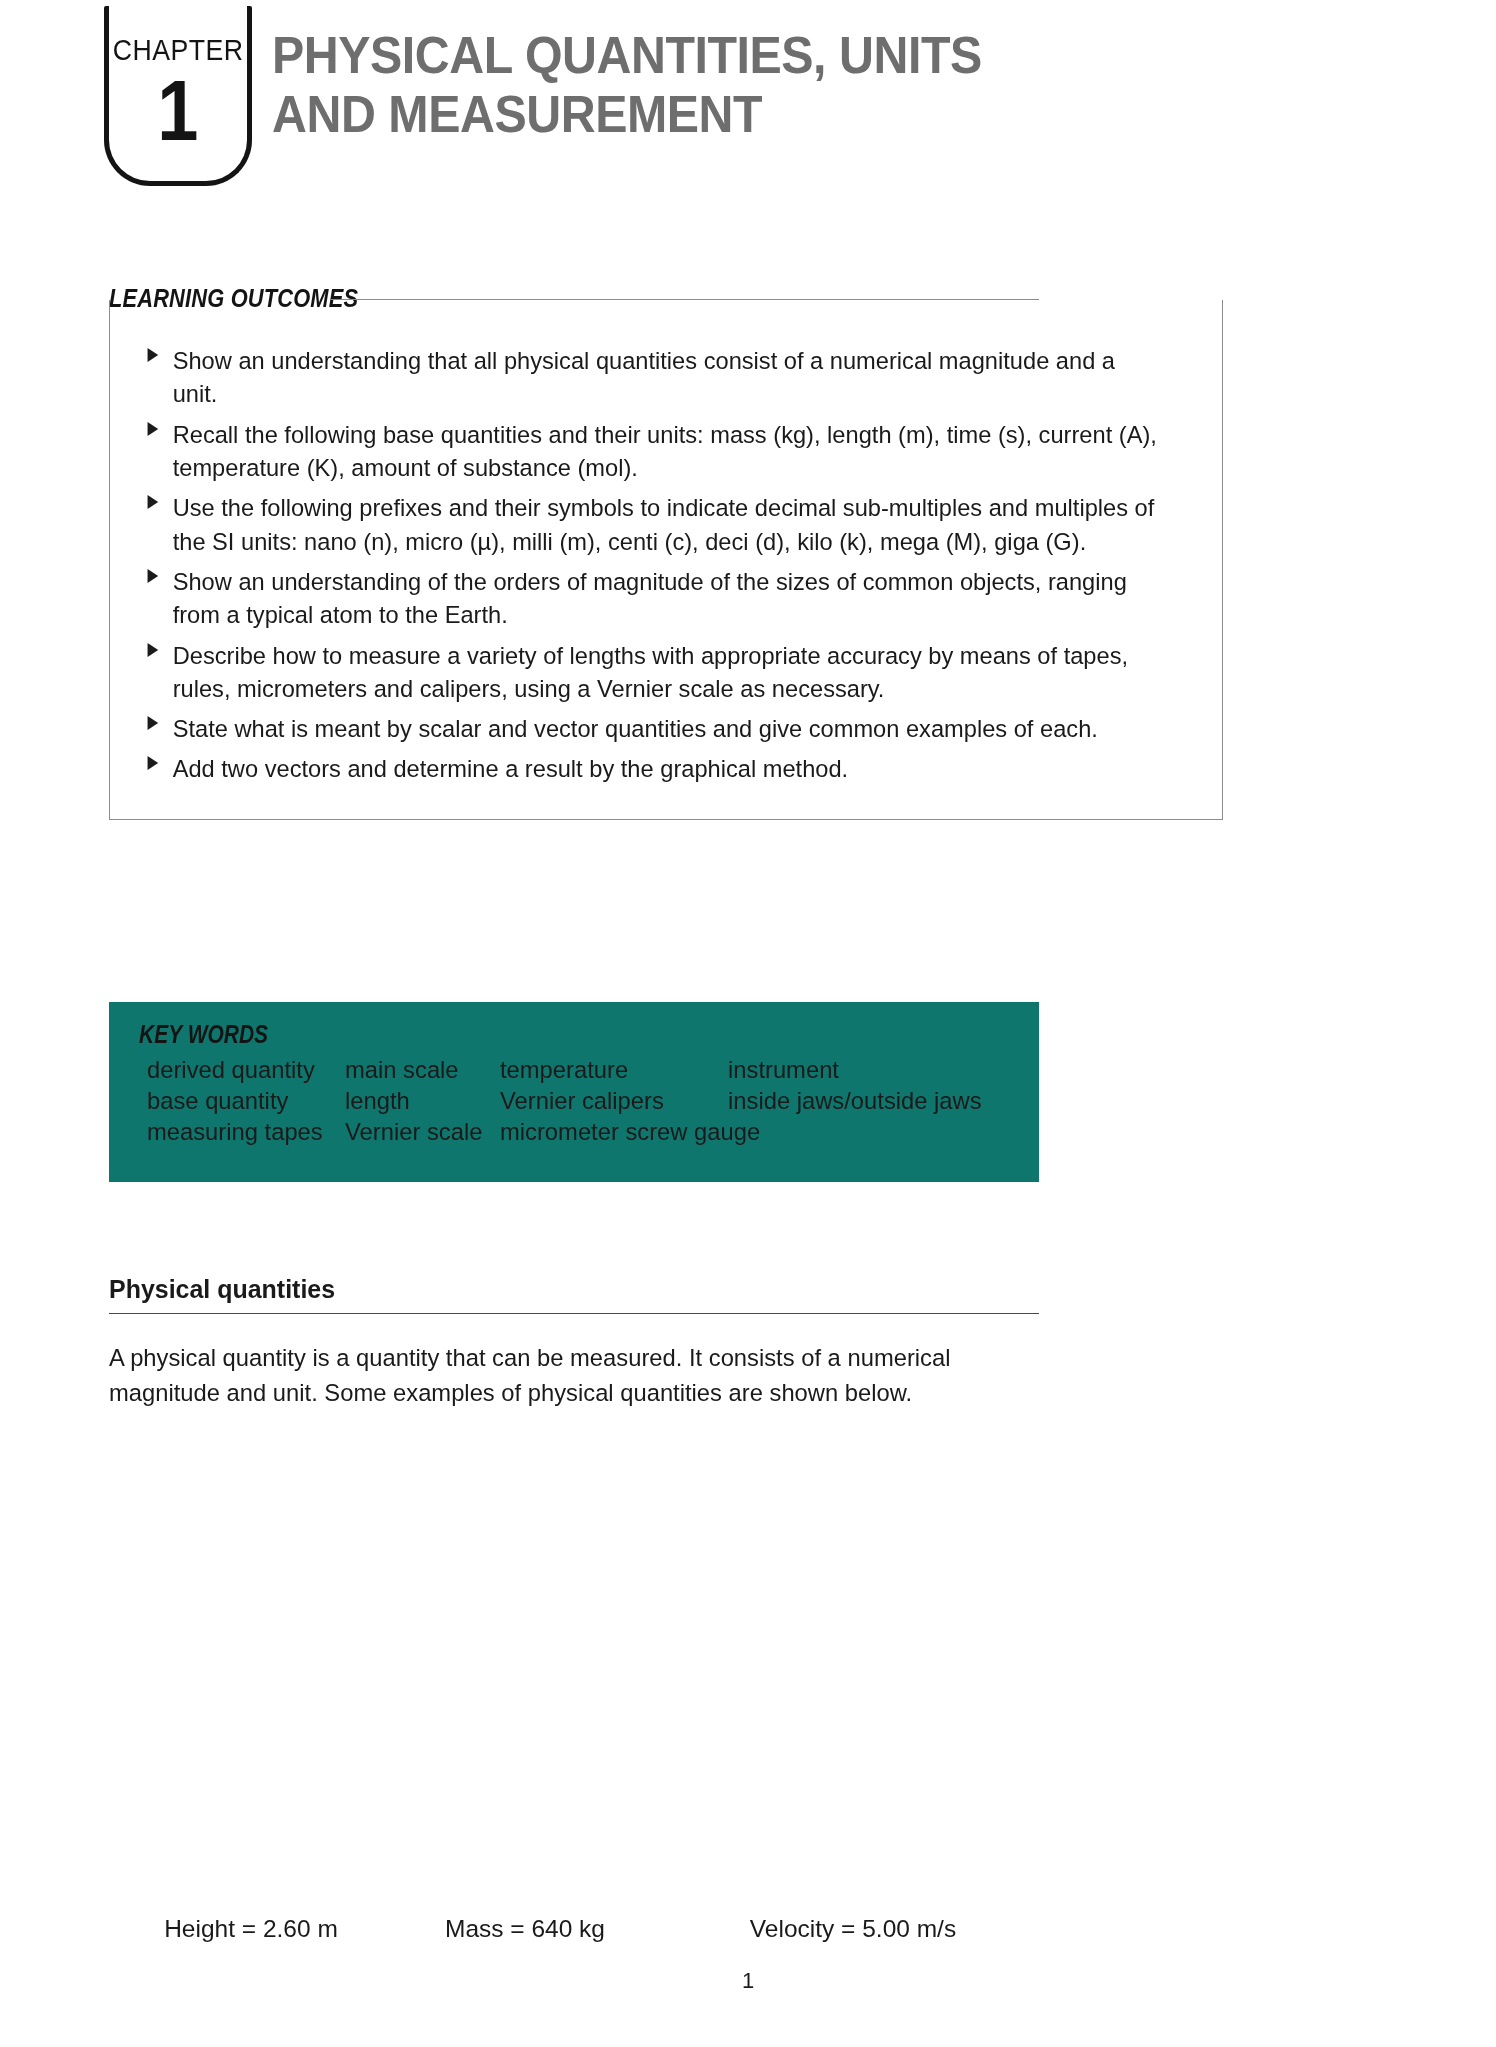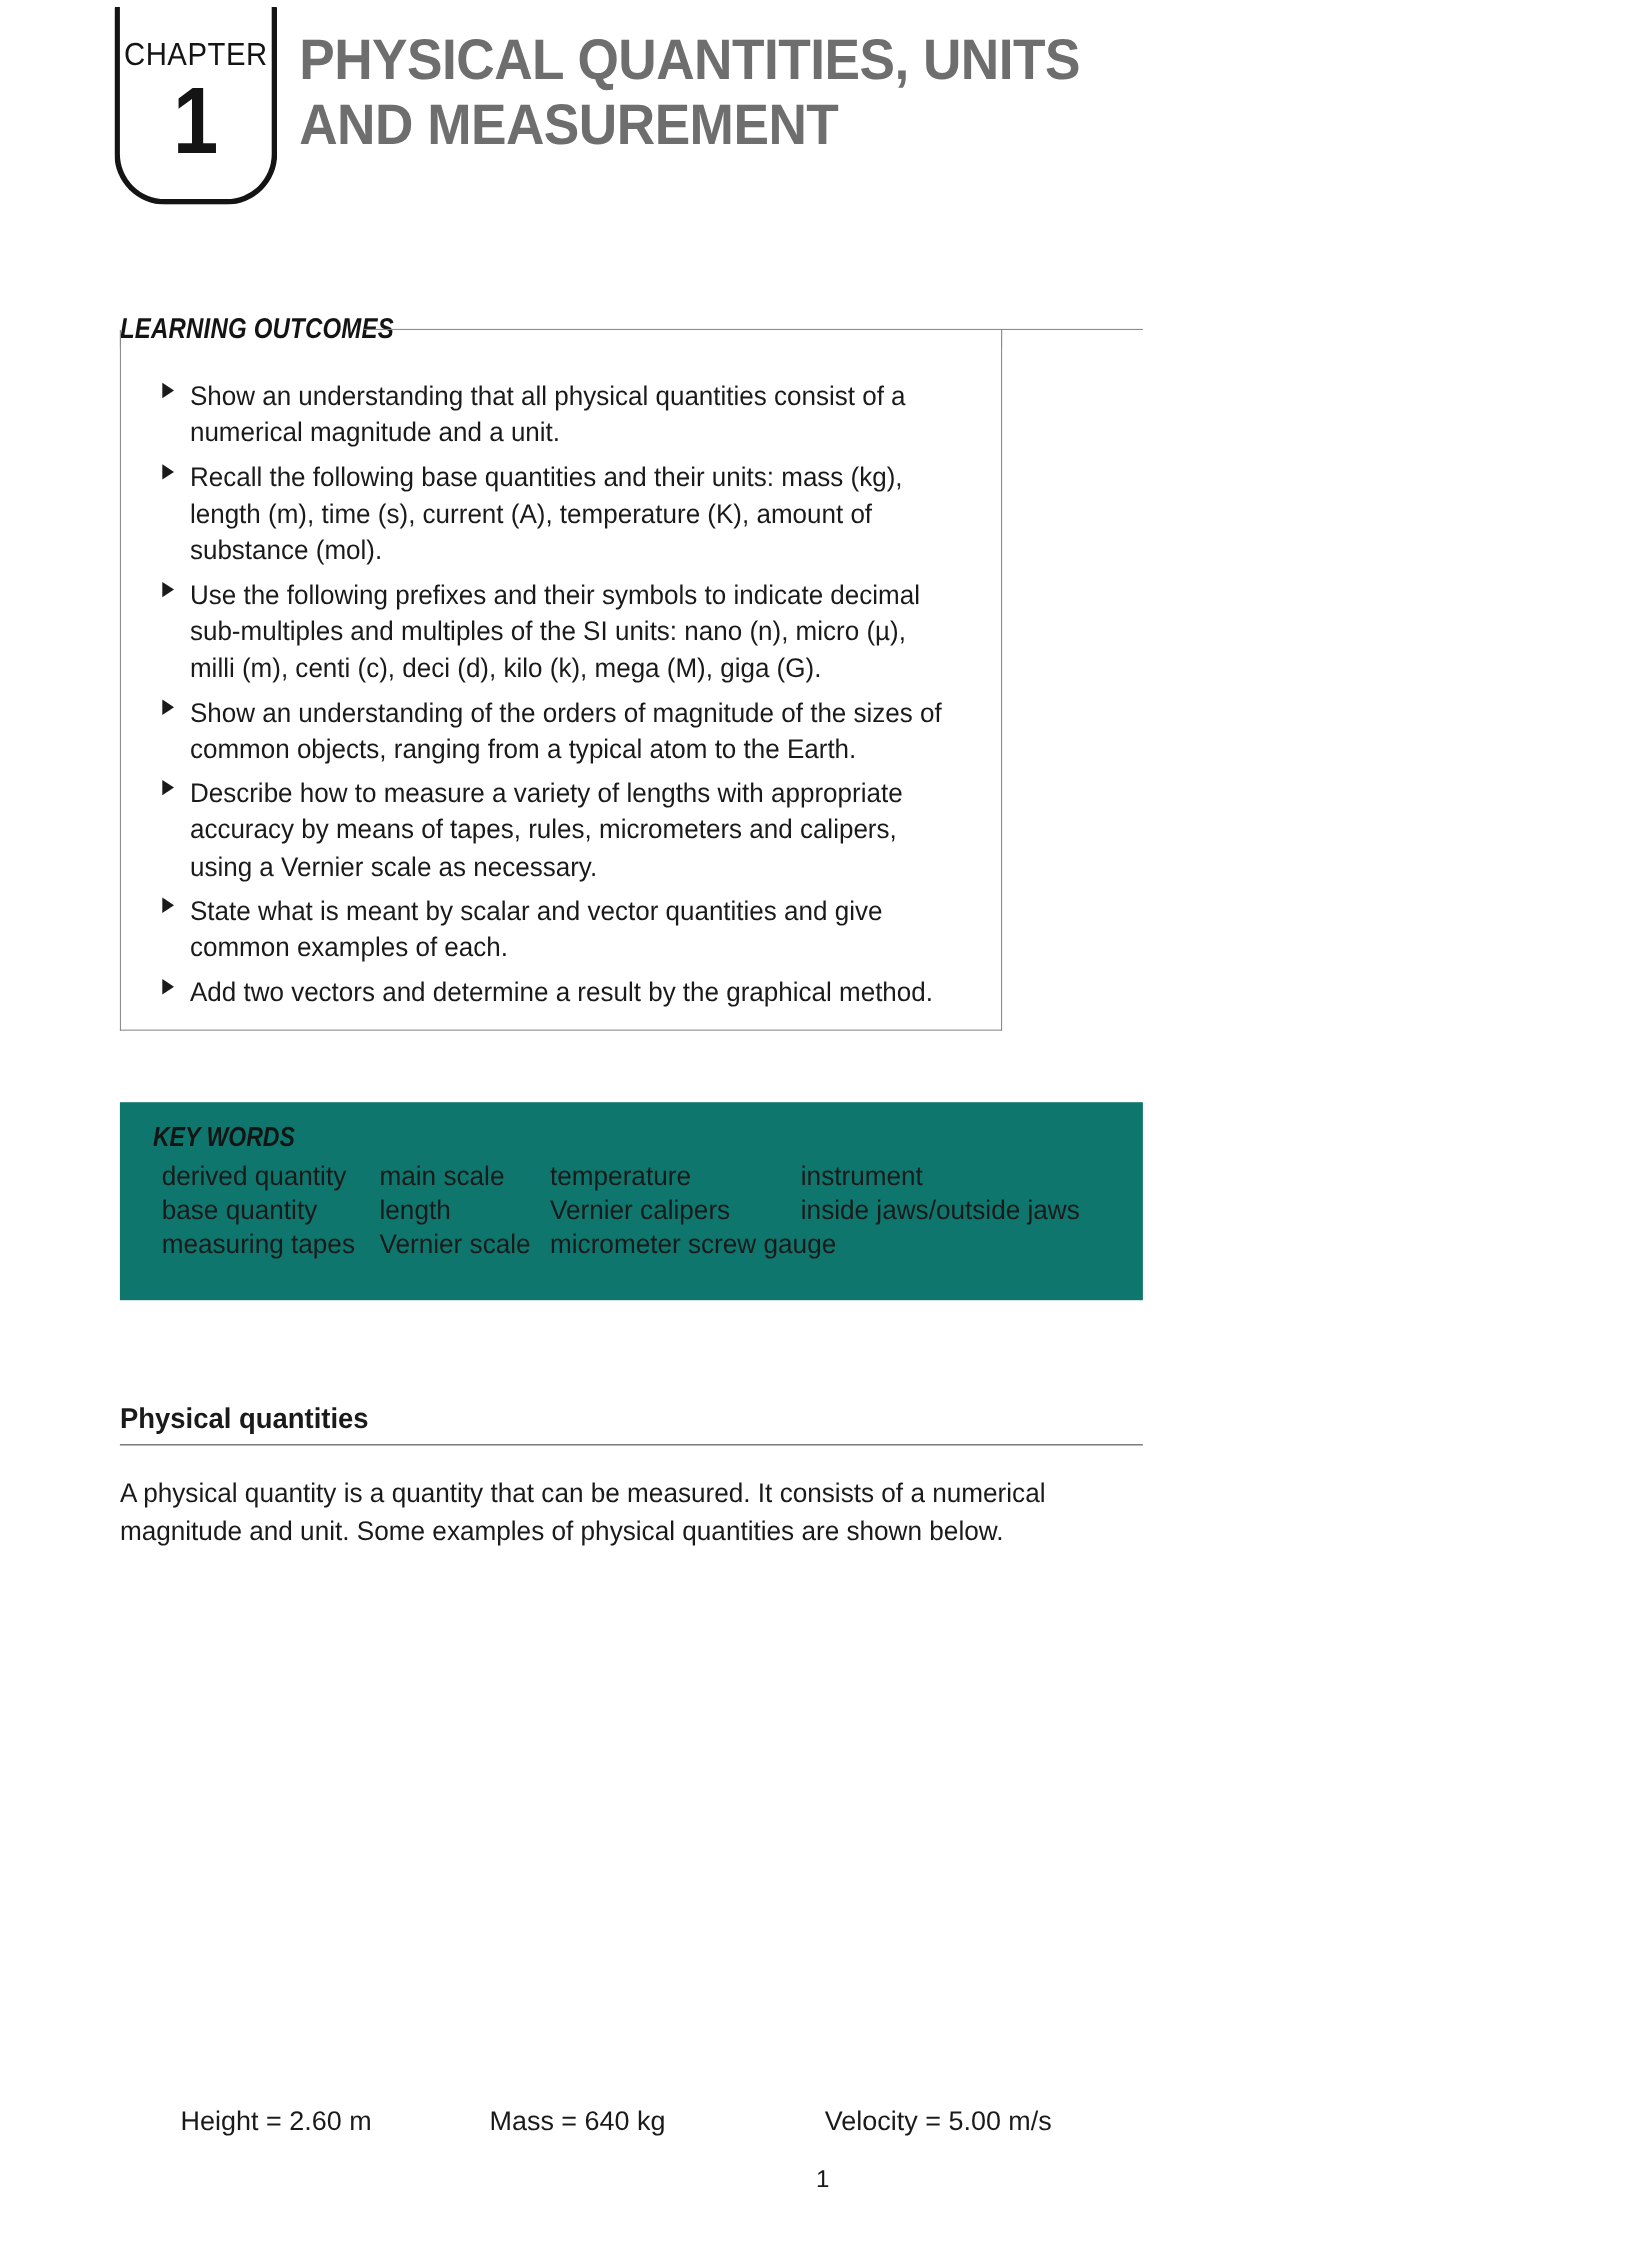--- a/index.html
+++ b/index.html
@@ -54,23 +54,23 @@
     background:#fff;padding-right:14px;
     transform:scaleX(.84);transform-origin:left center;
     white-space:nowrap;
   }
   .lo-legend-line{
     position:absolute;left:222px;right:0;top:16px;height:1px;background:#8c8c8c;
   }
   .lo-box{
     position:relative;margin-top:-17px;
     border:1px solid #8c8c8c;border-top:none;
-    padding:44px 26px 10px 26px;
+    padding:44px 26px 26px 26px;
     box-sizing:border-box;
-    width:802px;
+    width:1114px;
   }
   .lo-box:before{
     content:"";position:absolute;left:-1px;top:0;width:1px;height:17px;background:#8c8c8c;
   }
   .lo-box:after{
     content:"";position:absolute;right:-1px;top:0;width:1px;height:17px;background:#8c8c8c;
   }
   ul.lo-list{list-style:none;margin:0;padding:0;}
   ul.lo-list li{
     position:relative;padding-left:38px;margin-bottom:7px;

